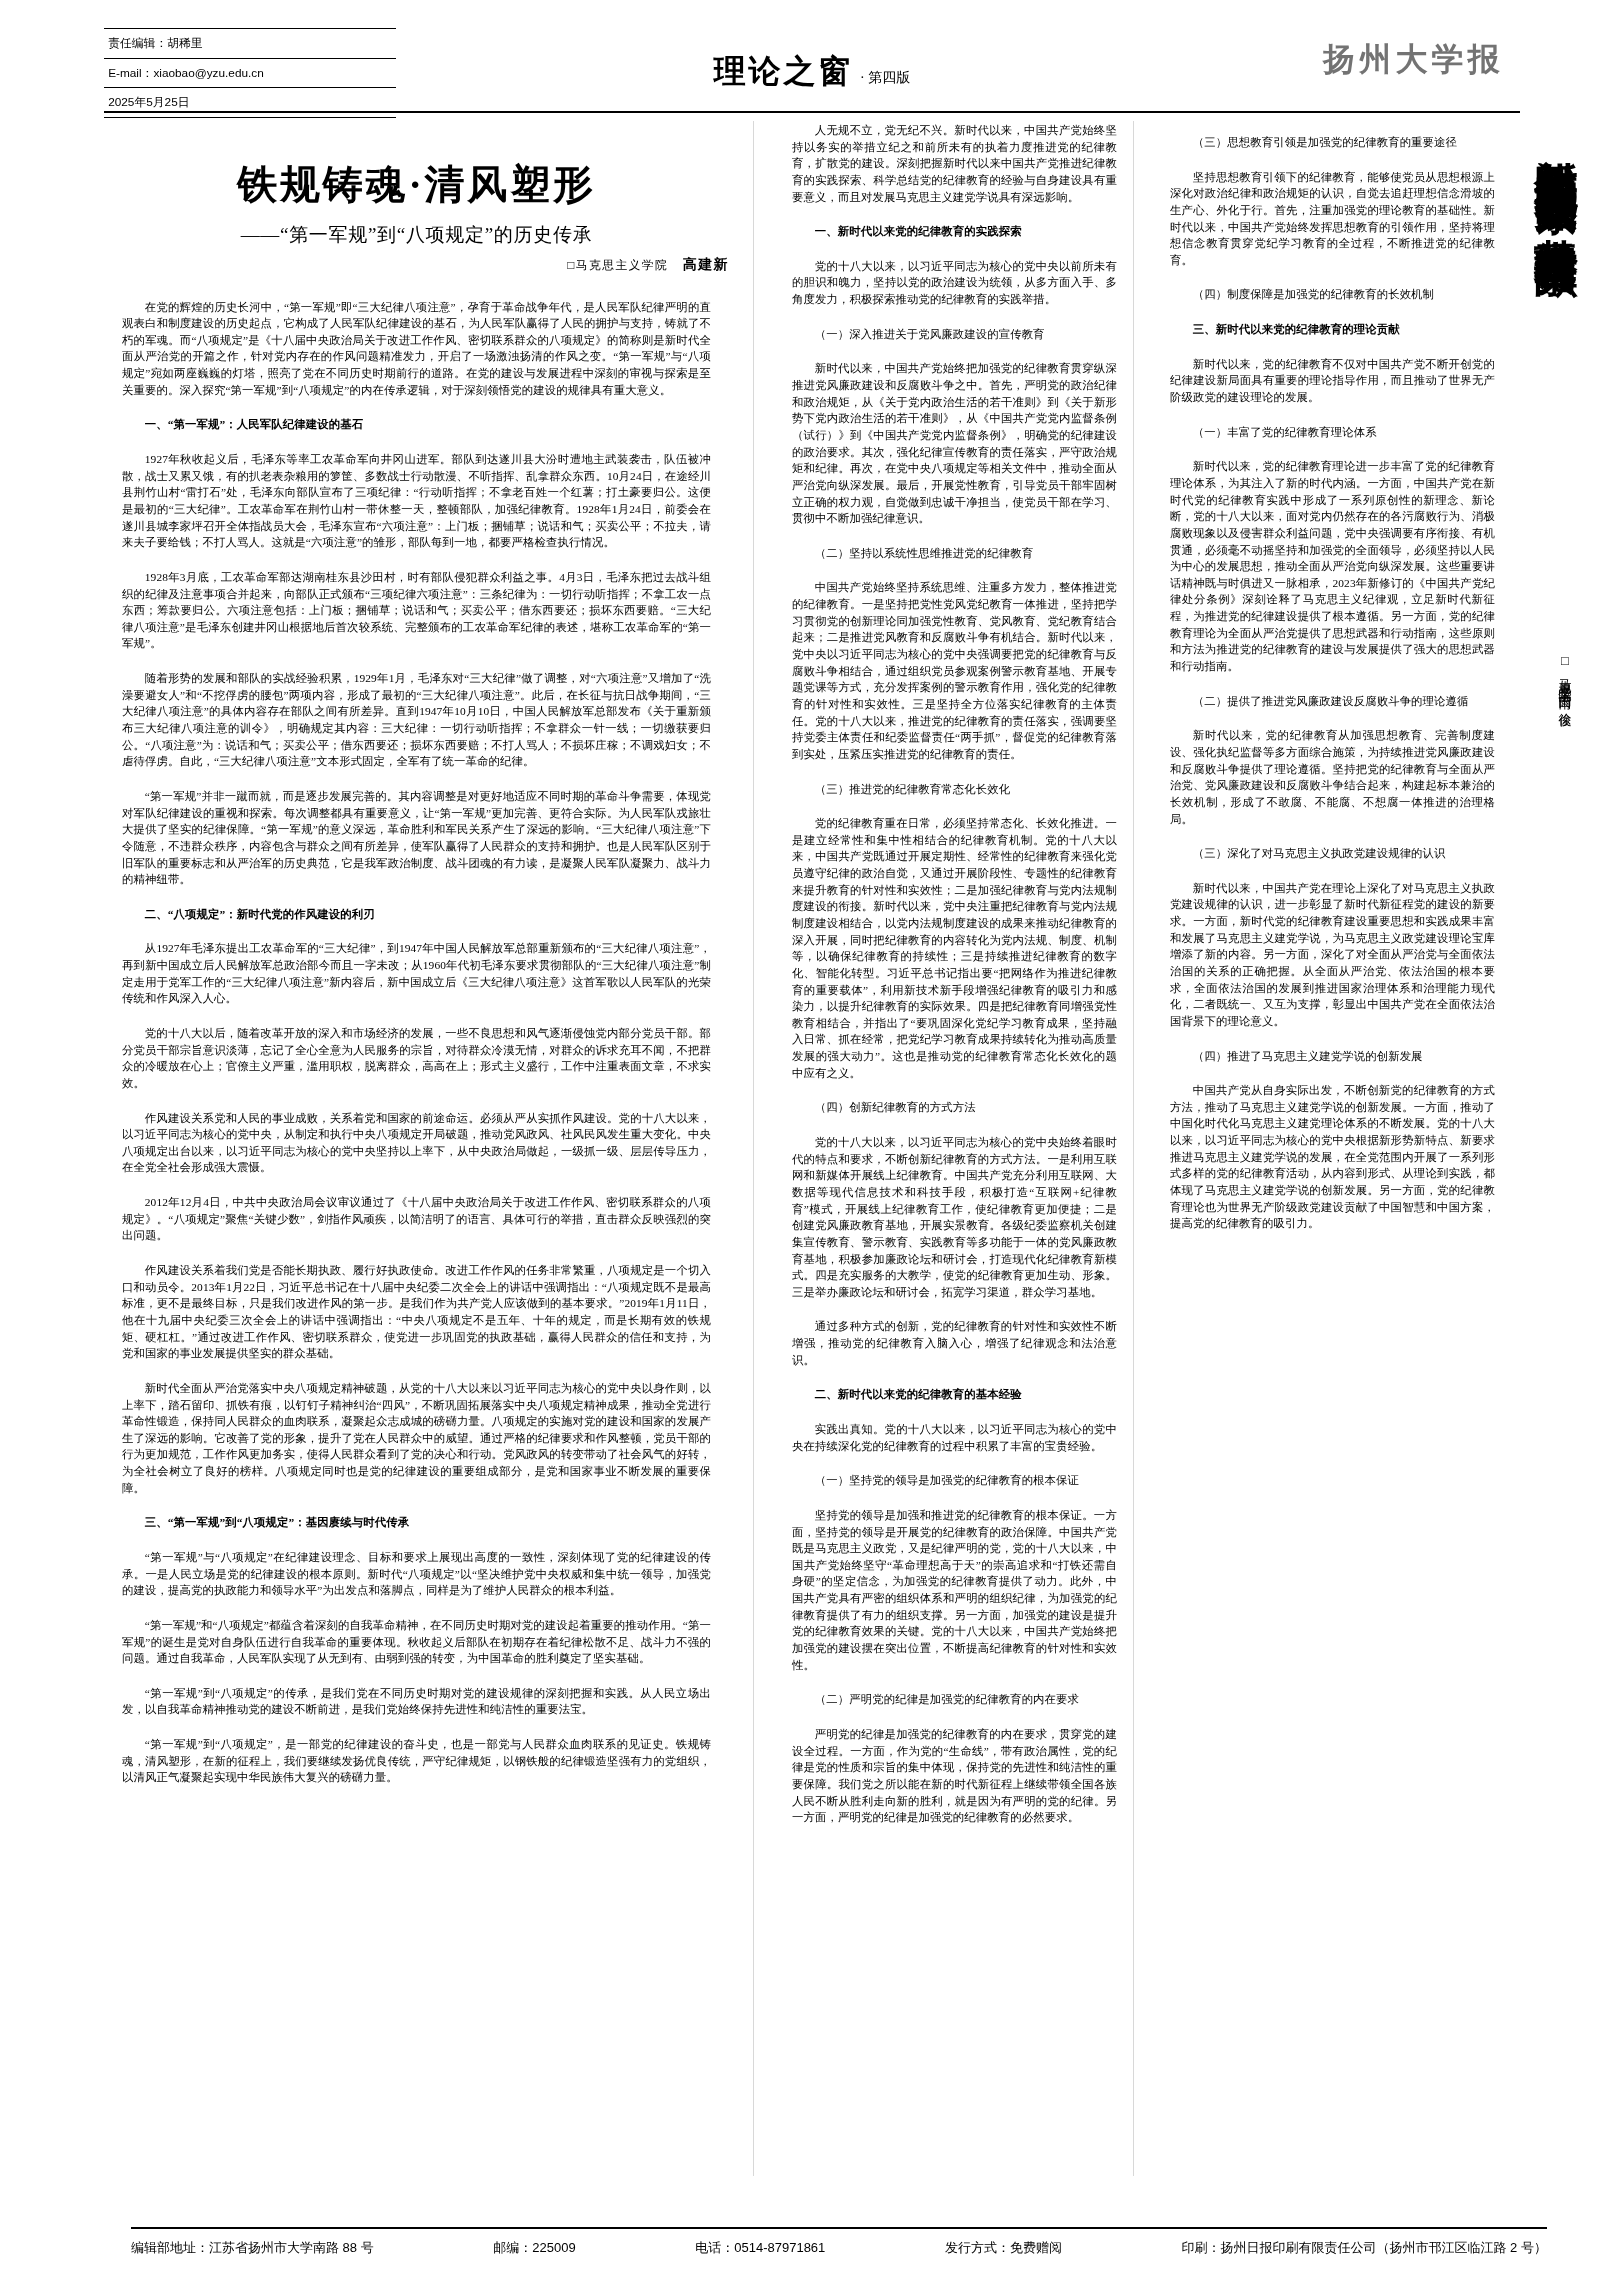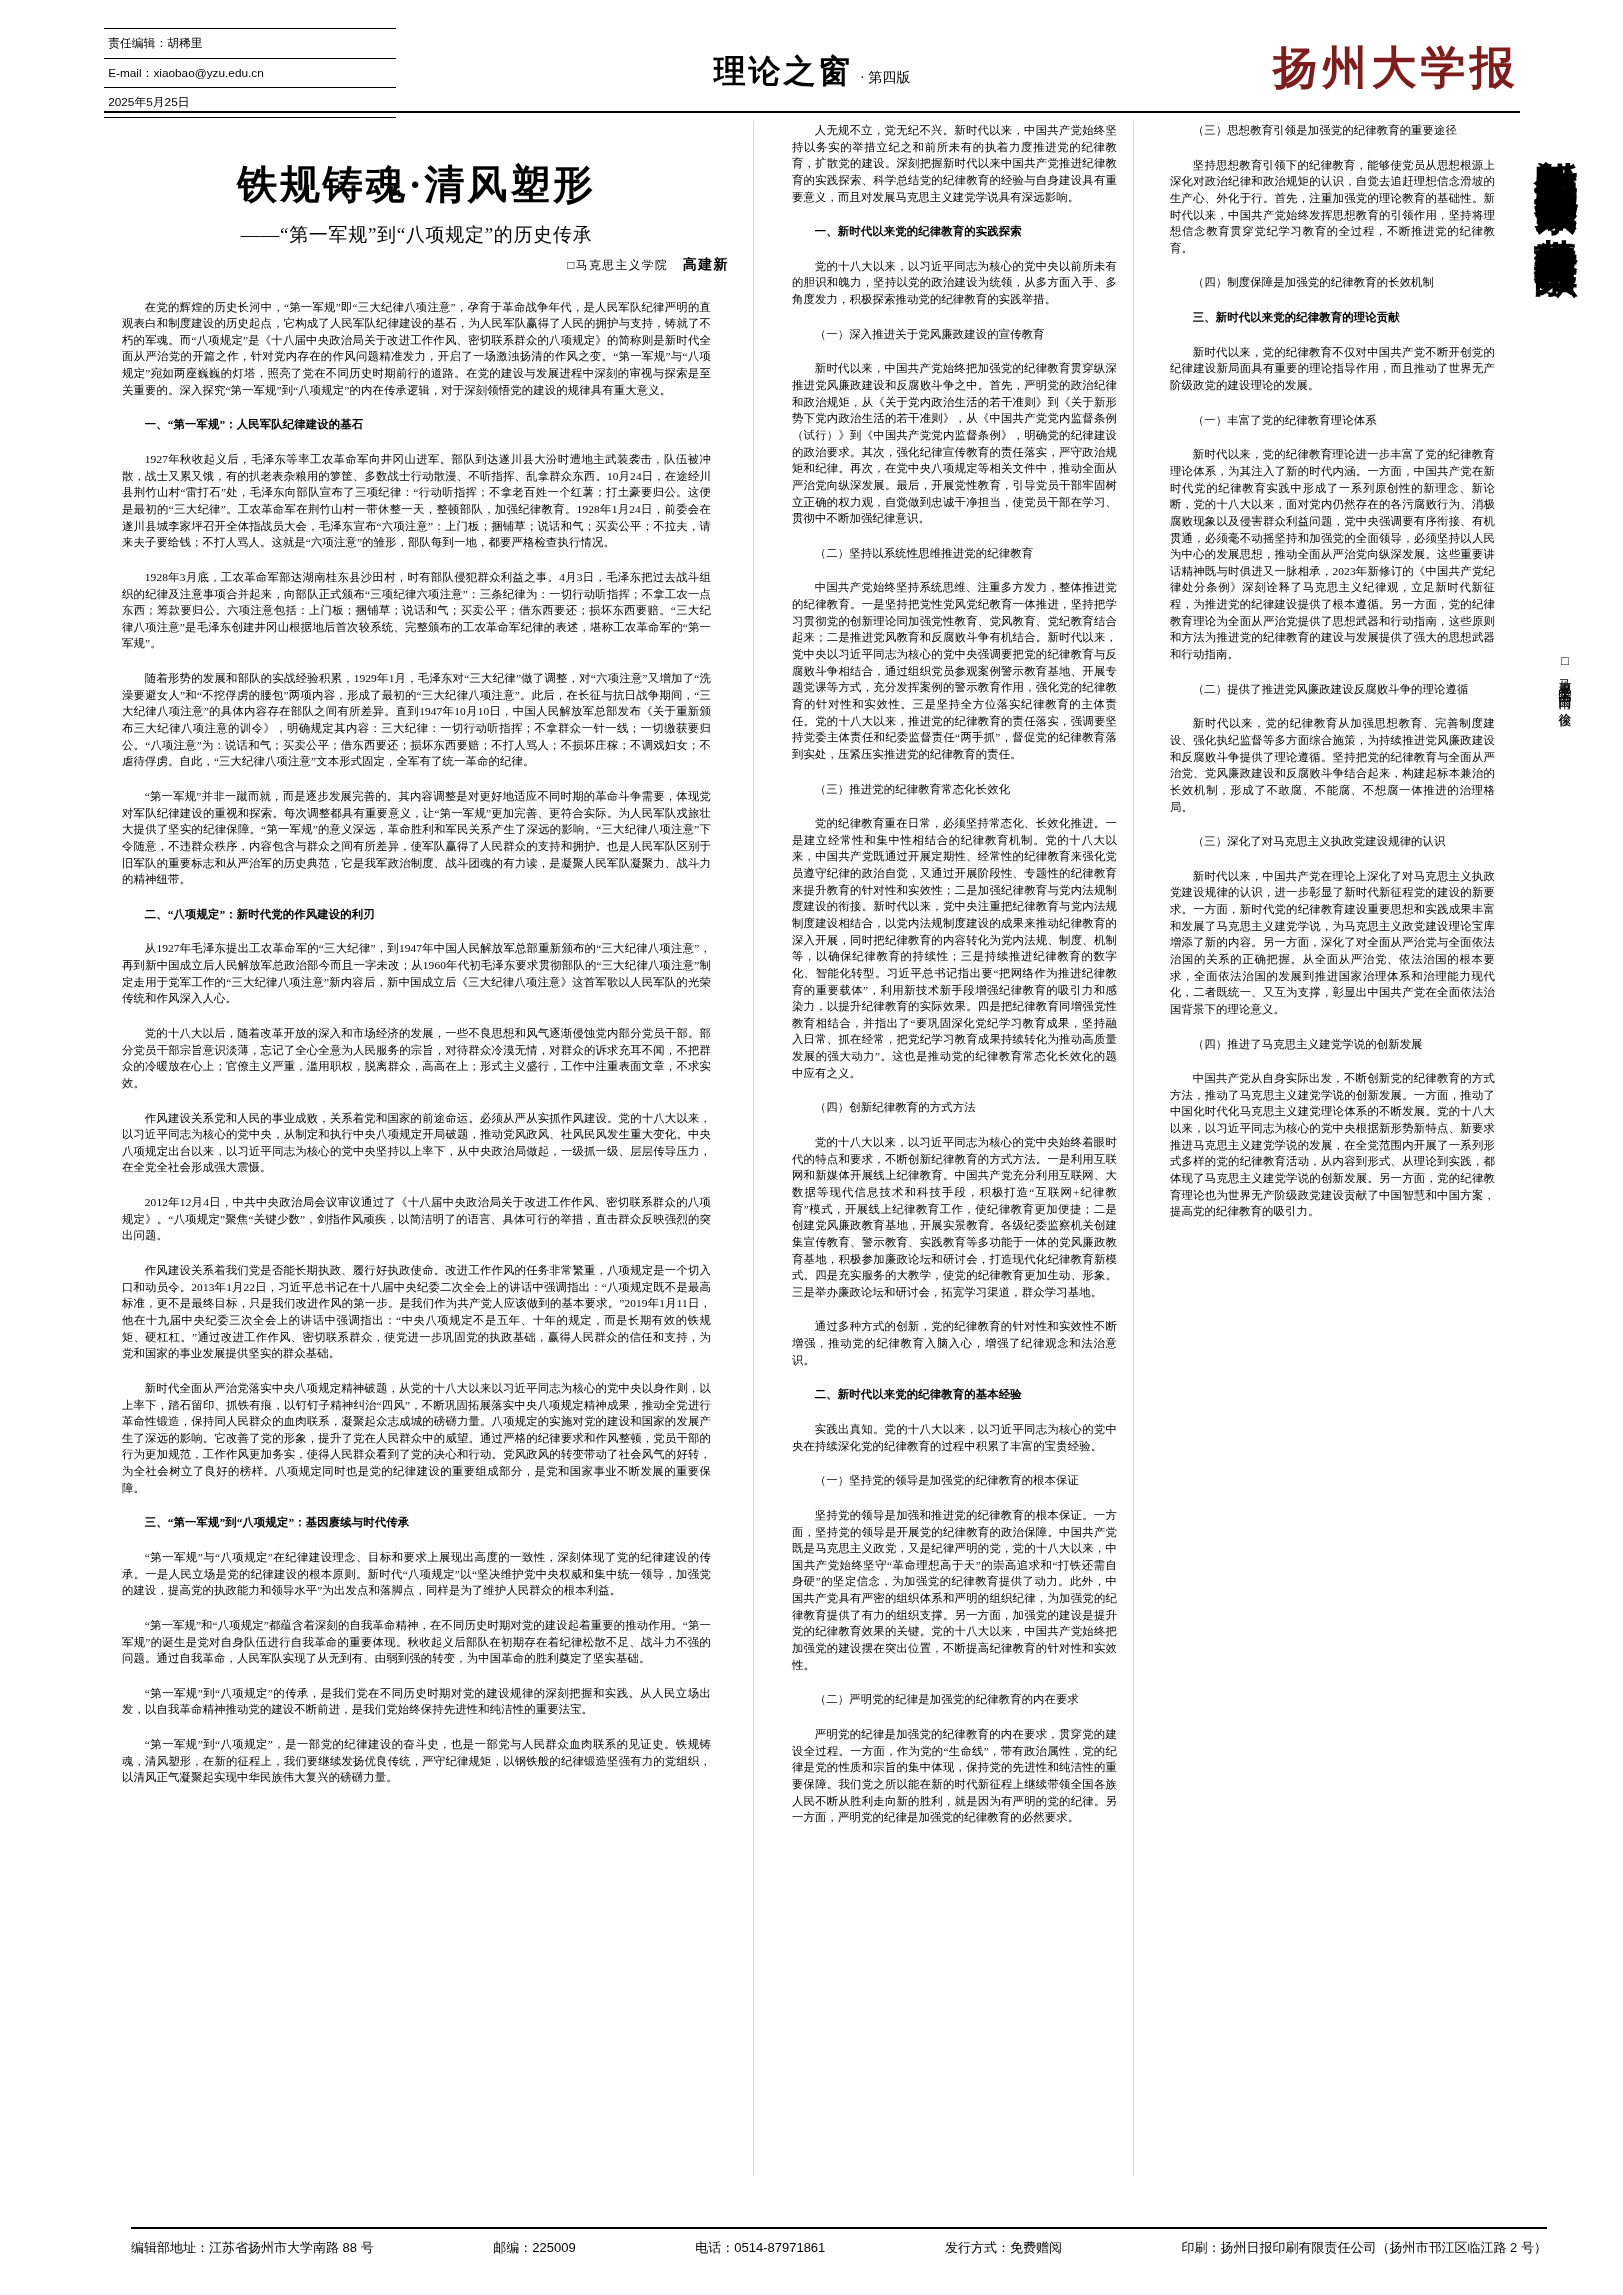--- a/index.html
+++ b/index.html
@@ -25,23 +25,23 @@
     font-family:"Liberation Sans","DejaVu Sans",sans-serif;
   }
   .mh-left div{border-bottom:0.7px solid #000;padding:2.8px 2.8px 3.5px 4.2px;}
   .mh-left div:first-child{border-top:0.7px solid #000;}
   .mh-center{
     position:absolute;left:0;right:0;top:22px;text-align:center;
   }
   .mh-center .t1{font-size:32px;font-weight:bold;letter-spacing:2.8px;}
   .mh-center .t2{font-size:14px;margin-left:7px;}
   .mh-right{
-    position:absolute;right:1px;top:9.7px;
-    font-size:45px;font-weight:bold;letter-spacing:4.2px;
-    color:#7f1d1d;
+    position:absolute;right:16px;top:9.7px;
+    font-size:32px;font-weight:bold;letter-spacing:4.2px;
+    color:#737373;
     font-family:"Liberation Serif","DejaVu Serif",serif;
   }
 
   
   .rail{
     position:absolute;right:42px;top:125px;width:229px;height:2055px;
   }
   .rail-title{
     position:absolute;right:0;top:0;
     writing-mode:vertical-rl;
@@ -84,21 +84,21 @@
     text-justify:inter-ideograph;
     letter-spacing:0.1px;
   }
   .body-col p{margin:18px;text-indent:2em;}
   .body-col p.h{font-weight:bold;text-indent:2em;}
 
   .col2{
     position:absolute;left:774px;top:104px;width:361px;
   }
   .col3{
-    position:absolute;left:1152px;top:104px;width:361px;
+    position:absolute;left:1152px;top:116px;width:361px;
   }
 
   
   .vsep{position:absolute;top:121px;height:2055px;width:0.7px;background:#d8d8d8;}
 
   
   .footer{
     position:absolute;left:104px;bottom:38px;width:1416px;
     border-top:2.1px solid #000;
     padding-top:9.7px;

